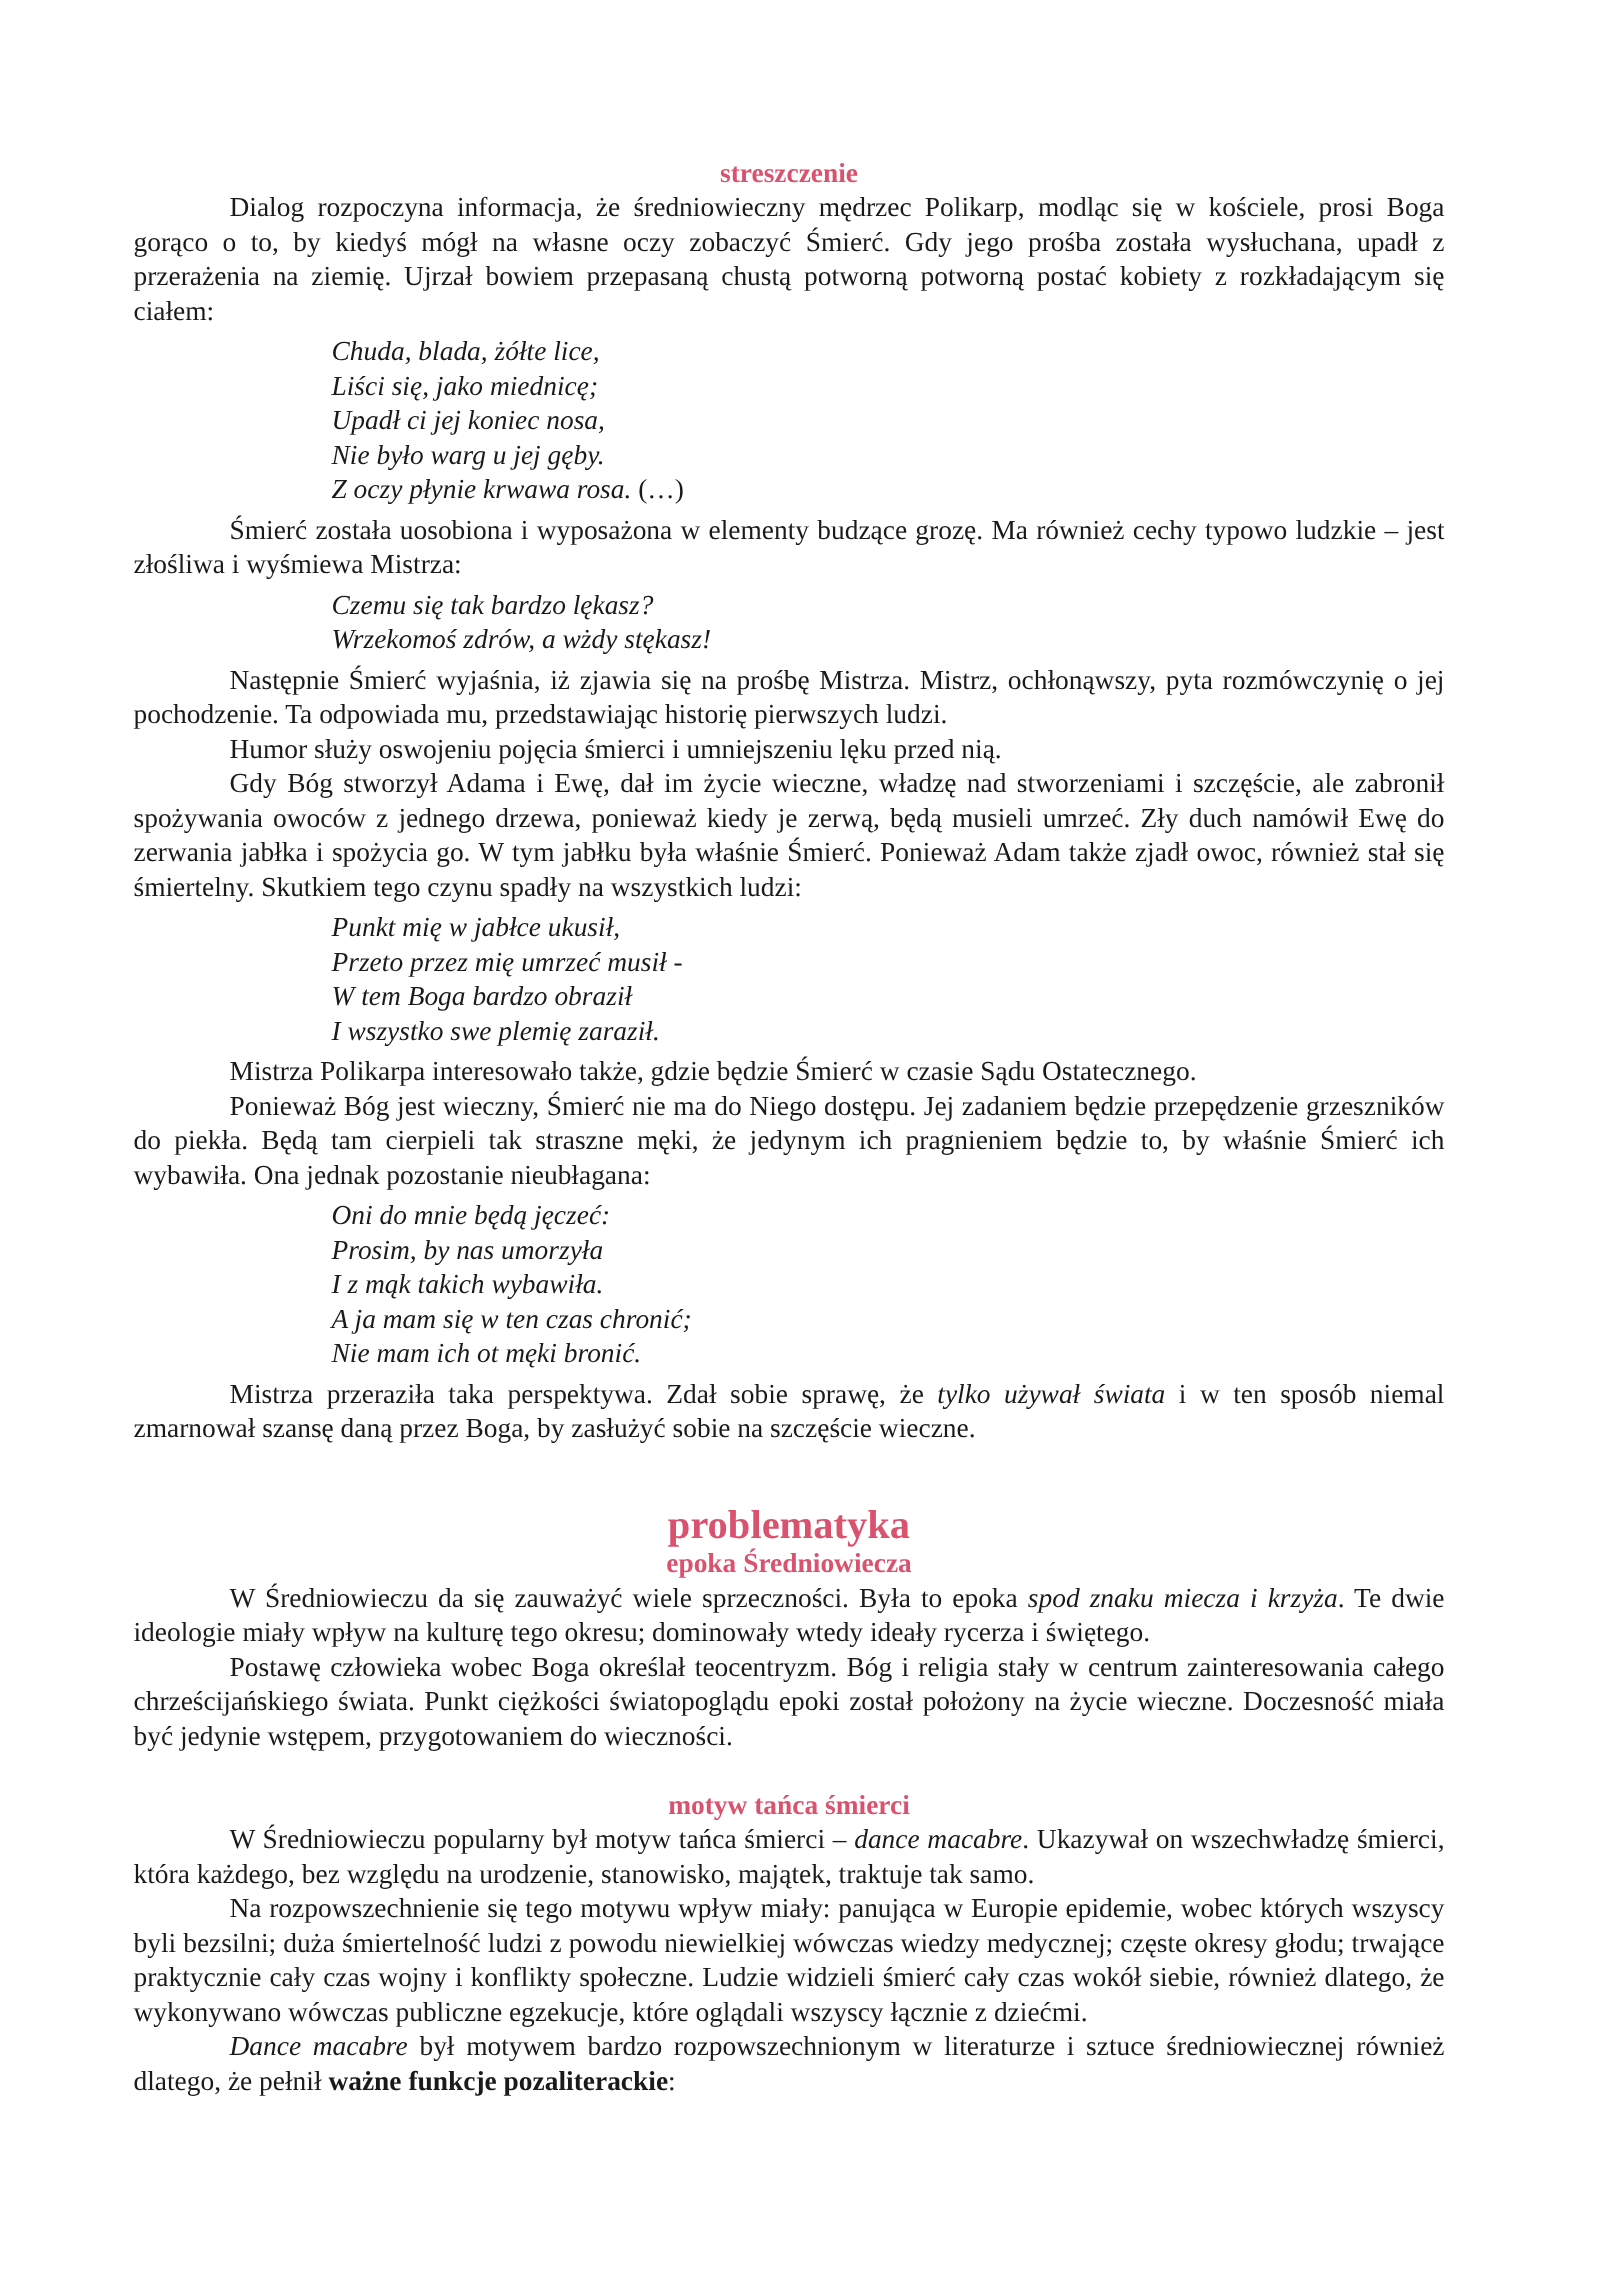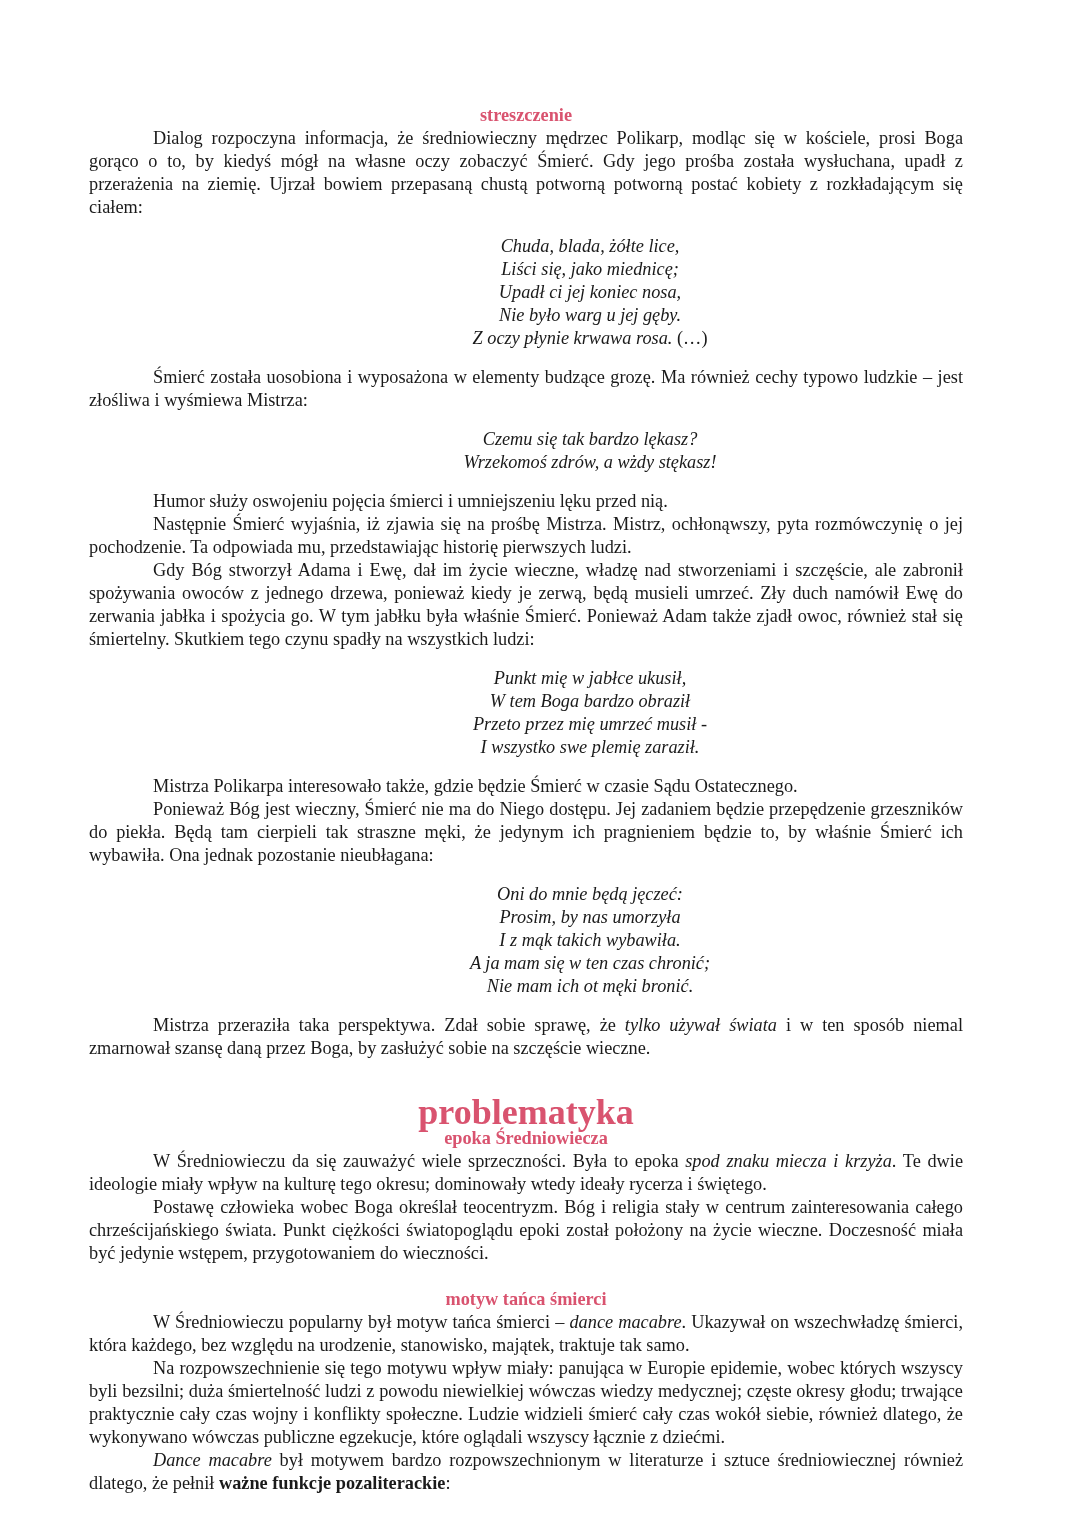--- a/index.html
+++ b/index.html
@@ -3,23 +3,23 @@
 <meta charset="utf-8">
 <style>
   html, body { margin: 0; padding: 0; background: #ffffff; }
   body { width: 1080px; height: 1527px; position: relative; overflow: hidden; }
   .page {
     position: absolute; left: 89px; top: 104px; width: 874px;
     font-family: Liberation Serif, serif; font-size: 18.3px; line-height: 23px;
     color: #1a1a1a;
   }
   .h-sub { text-align: center; color: #d9536f; font-weight: bold; font-size: 18.3px; line-height: 23px; }
-  .h-main { text-align: center; color: #d9536f; font-weight: bold; font-size: 36px; line-height: 30px; margin-top: 37px; }
+  .h-main { text-align: center; color: #d9536f; font-weight: bold; font-size: 27px; line-height: 30px; margin-top: 37px; }
   p { margin: 0; text-align: justify; text-indent: 64px; }
-  .verse { margin: 16px; padding-left: 128px; font-style: italic; text-align: center; }
+  .verse { margin: 4px; padding-left: 128px; font-style: italic; }
   .verse .tail { font-style: normal; }
   .gap { height: 23px; }
   em { font-style: italic; }
   b { font-weight: bold; }
 </style>
 </head>
 <body>
 
 <div class="page">
 
@@ -30,27 +30,27 @@
     <div>Liści się, jako miednicę;</div>
     <div>Upadł ci jej koniec nosa,</div>
     <div>Nie było warg u jej gęby.</div>
     <div><span>Z oczy płynie krwawa rosa.</span><span class="tail"> (…)</span></div>
   </div>
   <p>Śmierć została uosobiona i wyposażona w elementy budzące grozę. Ma również cechy typowo ludzkie – jest złośliwa i wyśmiewa Mistrza:</p>
   <div class="verse">
     <div>Czemu się tak bardzo lękasz?</div>
     <div>Wrzekomoś zdrów, a wżdy stękasz!</div>
   </div>
+  <p>Następnie Śmierć wyjaśnia, iż zjawia się na prośbę Mistrza. Mistrz, ochłonąwszy, pyta rozmówczynię o jej pochodzenie. Ta odpowiada mu, przedstawiając historię pierwszych ludzi.</p>
   <p>Humor służy oswojeniu pojęcia śmierci i umniejszeniu lęku przed nią.</p>
-  <p>Następnie Śmierć wyjaśnia, iż zjawia się na prośbę Mistrza. Mistrz, ochłonąwszy, pyta rozmówczynię o jej pochodzenie. Ta odpowiada mu, przedstawiając historię pierwszych ludzi.</p>
   <p>Gdy Bóg stworzył Adama i Ewę, dał im życie wieczne, władzę nad stworzeniami i szczęście, ale zabronił spożywania owoców z jednego drzewa, ponieważ kiedy je zerwą, będą musieli umrzeć. Zły duch namówił Ewę do zerwania jabłka i spożycia go. W tym jabłku była właśnie Śmierć. Ponieważ Adam także zjadł owoc, również stał się śmiertelny. Skutkiem tego czynu spadły na wszystkich ludzi:</p>
   <div class="verse">
     <div>Punkt mię w jabłce ukusił,</div>
+    <div>Przeto przez mię umrzeć musił -</div>
     <div>W tem Boga bardzo obraził</div>
-    <div>Przeto przez mię umrzeć musił -</div>
     <div>I wszystko swe plemię zaraził.</div>
   </div>
   <p>Mistrza Polikarpa interesowało także, gdzie będzie Śmierć w czasie Sądu Ostatecznego.</p>
   <p>Ponieważ Bóg jest wieczny, Śmierć nie ma do Niego dostępu. Jej zadaniem będzie przepędzenie grzeszników do piekła. Będą tam cierpieli tak straszne męki, że jedynym ich pragnieniem będzie to, by właśnie Śmierć ich wybawiła. Ona jednak pozostanie nieubłagana:</p>
   <div class="verse">
     <div>Oni do mnie będą jęczeć:</div>
     <div>Prosim, by nas umorzyła</div>
     <div>I z mąk takich wybawiła.</div>
     <div>A ja mam się w ten czas chronić;</div>
     <div>Nie mam ich ot męki bronić.</div>

